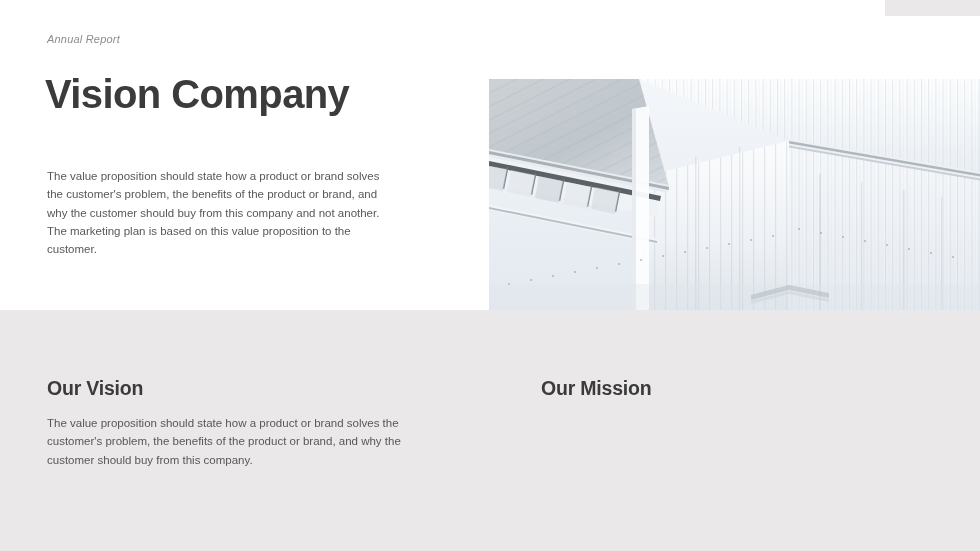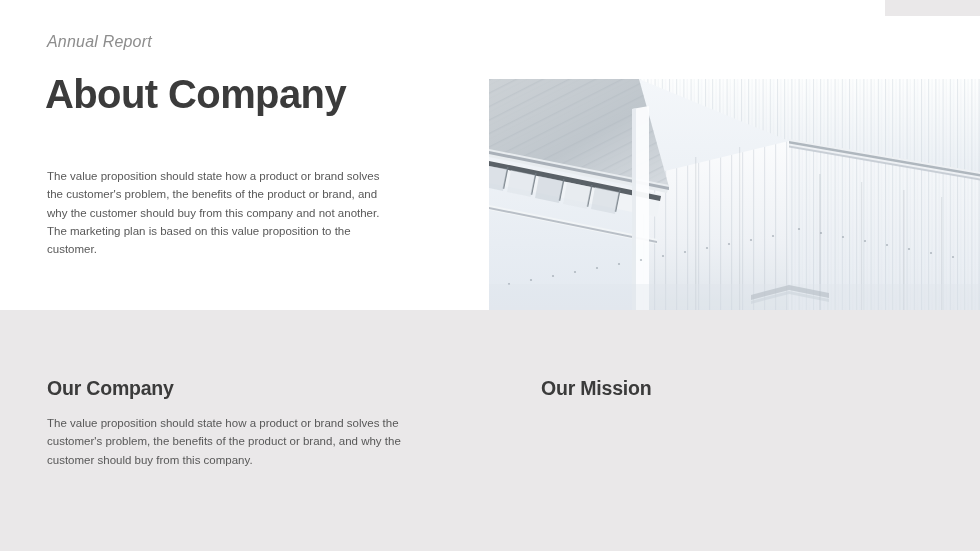--- a/index.html
+++ b/index.html
@@ -41,21 +41,21 @@
     width: 980px;
     height: 241px;
     background: #eae8e9;
   }
 
   
   .eyebrow {
     position: absolute;
     left: 47px;
     top: 33px;
-    font-size: 16px;
+    font-size: 11px;
     font-style: italic;
     color: #8d8d8d;
     letter-spacing: 0.2px;
     white-space: nowrap;
   }
 
   
   .page-title {
     position: absolute;
     left: 45px;
@@ -124,21 +124,21 @@
 <body>
 
 <div class="slide">
 
   <div class="corner-tab"></div>
 
   <div class="lower-band"></div>
 
   <div class="eyebrow">Annual Report</div>
 
-  <h1 class="page-title">About Company</h1>
+  <h1 class="page-title">Vision Company</h1>
 
   <p class="intro-paragraph">The value proposition should state how a product or brand solves the customer's problem, the benefits of the product or brand, and why the customer should buy from this company and not another. The marketing plan is based on this value proposition to the customer.</p>
 
   <div class="hero-image">
     <svg viewBox="0 0 491 231" preserveAspectRatio="xMidYMid slice">
       <defs>
         <linearGradient id="skyPanel" x1="0" y1="0" x2="0" y2="1">
           <stop offset="0%" stop-color="#f4f7fa"></stop>
           <stop offset="100%" stop-color="#e3e9f0"></stop>
         </linearGradient>
@@ -257,21 +257,21 @@
         <rect x="452" y="118" width="1.2" height="113" fill="#8b949d"></rect>
         <rect x="206" y="78" width="1.4" height="153" fill="#8b949d"></rect>
         <rect x="250" y="68" width="1.2" height="163" fill="#8b949d"></rect>
       </g>
 
       <rect x="0" y="205" width="491" height="26" fill="#dfe5eb" opacity="0.35"></rect>
     </svg>
   </div>
 
   <div class="col col-vision">
-    <h2 class="col-heading">Our Company</h2>
+    <h2 class="col-heading">Our Vision</h2>
     <p class="col-body">The value proposition should state how a product or brand solves the customer's problem, the benefits of the product or brand, and why the customer should buy from this company.</p>
   </div>
 
   <div class="col col-mission">
     <h2 class="col-heading">Our Mission</h2>
   </div>
 
 </div>
 
 </body></html>

